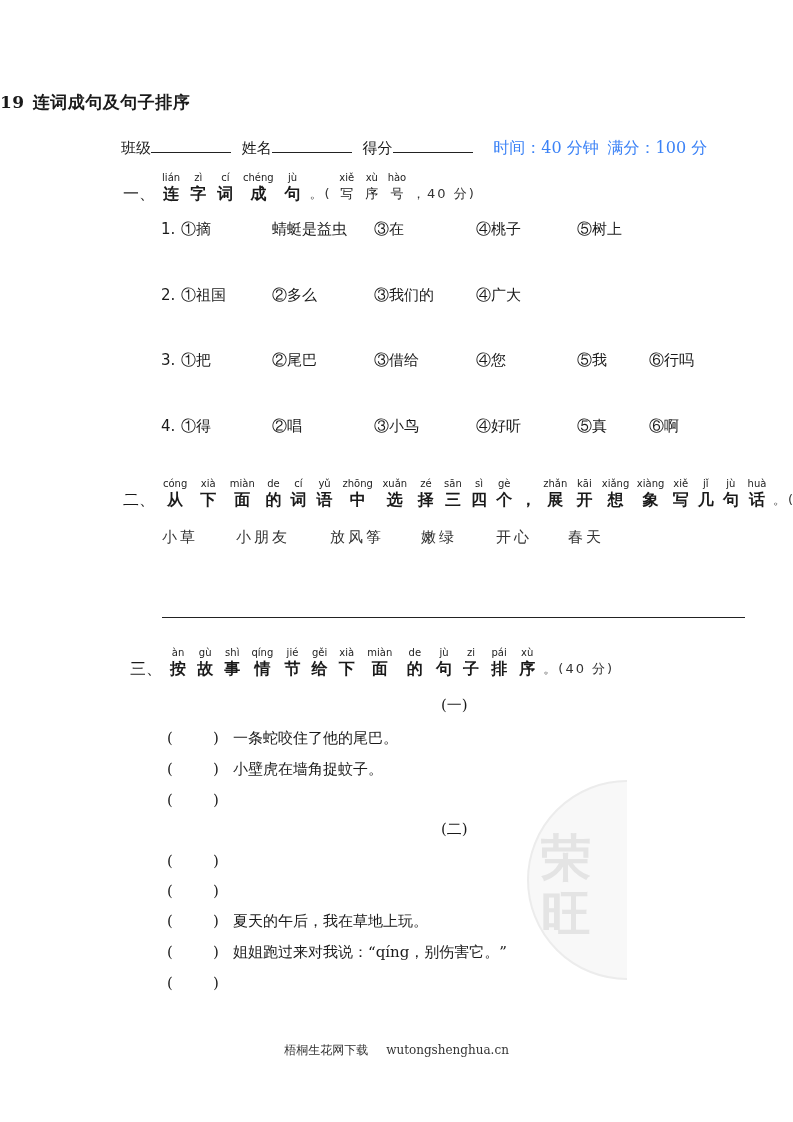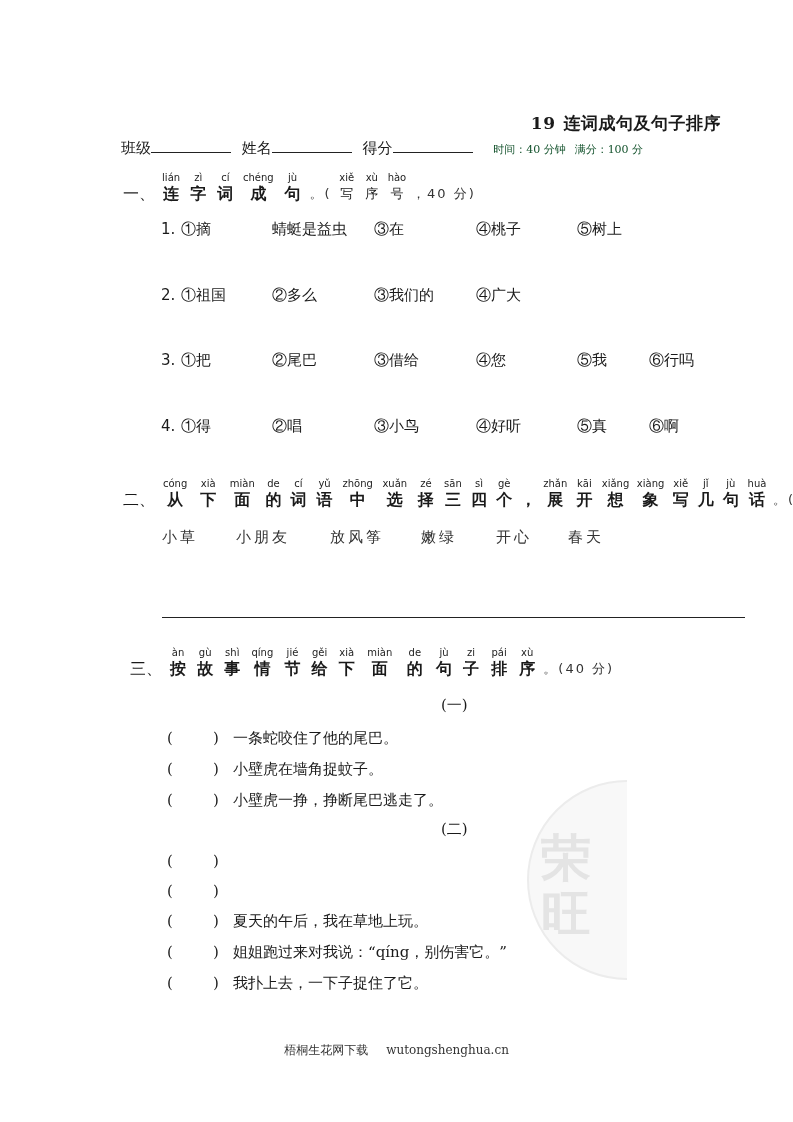--- a/index.html
+++ b/index.html
@@ -1,24 +1,24 @@
 <!DOCTYPE html>
 <html><head>
 <meta charset="utf-8">
 <style>
   html, body { margin: 0; padding: 0; background: #ffffff; }
   body { width: 793px; height: 1122px; position: relative; overflow: hidden;
          font-family: "DejaVu Serif", "Liberation Serif", serif; color: #1a1a1a; }
   .abs { position: absolute; }
-  .title { left: 0; width: 721px; top: 112px; text-align: right; font-size: 17px; font-weight: bold;
+  .title { left: 0; width: 721px; top: 91px; text-align: left; font-size: 17px; font-weight: bold;
            font-family: "DejaVu Serif", serif; letter-spacing: 0.5px; }
   .title .num { margin-right: 8px; }
   .info { top: 138px; left: 121px; font-size: 15px; white-space: nowrap; }
   .info .blank { display: inline-block; width: 80px; border-bottom: 1px solid #222; height: 14px; vertical-align: baseline; margin-right: 6px; }
-  .info .meta { color: #14532d; font-size: 11px; margin-left: 10px; }
+  .info .meta { color: #3b82f6; font-size: 16px; margin-left: 10px; }
   .sect { white-space: nowrap; }
   .ruby { display: inline-block; text-align: center; vertical-align: bottom; }
   .ruby .py { display: block; font-family: "DejaVu Sans", sans-serif; font-size: 10px; line-height: 12px; color: #222; white-space: nowrap; }
   .ruby .hz { display: block; font-family: "DejaVu Sans", sans-serif; font-size: 16px; font-weight: bold; line-height: 20px; }
   .sect .lead { font-family: "DejaVu Sans", sans-serif; font-size: 16px; line-height: 20px; vertical-align: bottom; display: inline-block; }
   .sect .tail { font-family: "DejaVu Sans", sans-serif; font-size: 13px; line-height: 20px; vertical-align: bottom; display: inline-block; color: #333; letter-spacing: 2px; }
   .row { font-size: 15px; white-space: nowrap; }
   .row .n { position: absolute; font-family: "DejaVu Sans", sans-serif; }
   .row .opt { position: absolute; font-family: "DejaVu Serif", serif; }
   .words span { position: absolute; font-size: 15px; color: #333; letter-spacing: 3px; }
@@ -167,21 +167,20 @@
   <span class="txt">一条蛇咬住了他的尾巴。</span>
 </div>
 <div class="abs sent" style="left:167px; top:760px; width:500px; height:20px;">
   <span class="paren-l">(</span>
   <span class="paren-r">)</span>
   <span class="txt">小壁虎在墙角捉蚊子。</span>
 </div>
 <div class="abs sent" style="left:167px; top:791px; width:500px; height:20px;">
   <span class="paren-l">(</span>
   <span class="paren-r">)</span>
-  <span class="txt">小壁虎一挣，挣断尾巴逃走了。</span>
 </div>
 
 <div class="abs sub" style="left:441px; top:820px;">(二)</div>
 <div class="abs sent" style="left:167px; top:852px; width:500px; height:20px;">
   <span class="paren-l">(</span>
   <span class="paren-r">)</span>
 </div>
 <div class="abs sent" style="left:167px; top:882px; width:500px; height:20px;">
   <span class="paren-l">(</span>
   <span class="paren-r">)</span>
@@ -192,18 +191,17 @@
   <span class="txt">夏天的午后，我在草地上玩。</span>
 </div>
 <div class="abs sent" style="left:167px; top:943px; width:520px; height:20px;">
   <span class="paren-l">(</span>
   <span class="paren-r">)</span>
   <span class="txt">姐姐跑过来对我说：“qíng，别伤害它。”</span>
 </div>
 <div class="abs sent" style="left:167px; top:974px; width:500px; height:20px;">
   <span class="paren-l">(</span>
   <span class="paren-r">)</span>
-  <span class="txt">我扑上去，一下子捉住了它。</span>
 </div>
 
 <div class="abs footer">
   <span>梧桐生花网下载</span><span class="site">wutongshenghua.cn</span>
 </div>
 
 </body></html>

